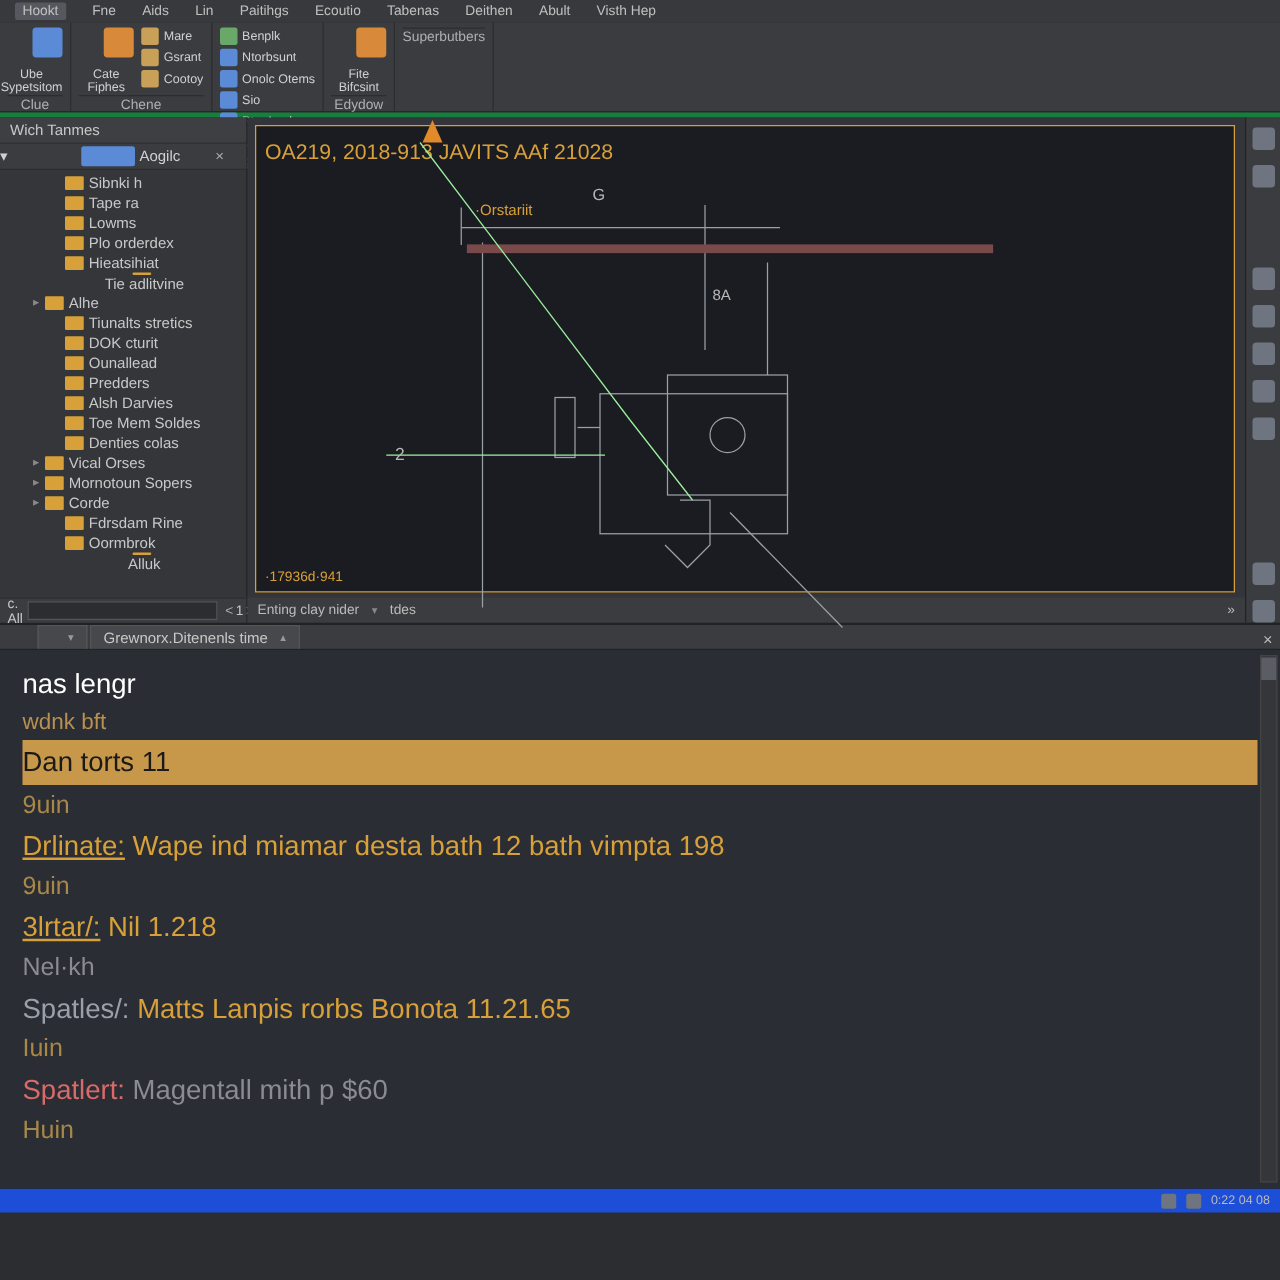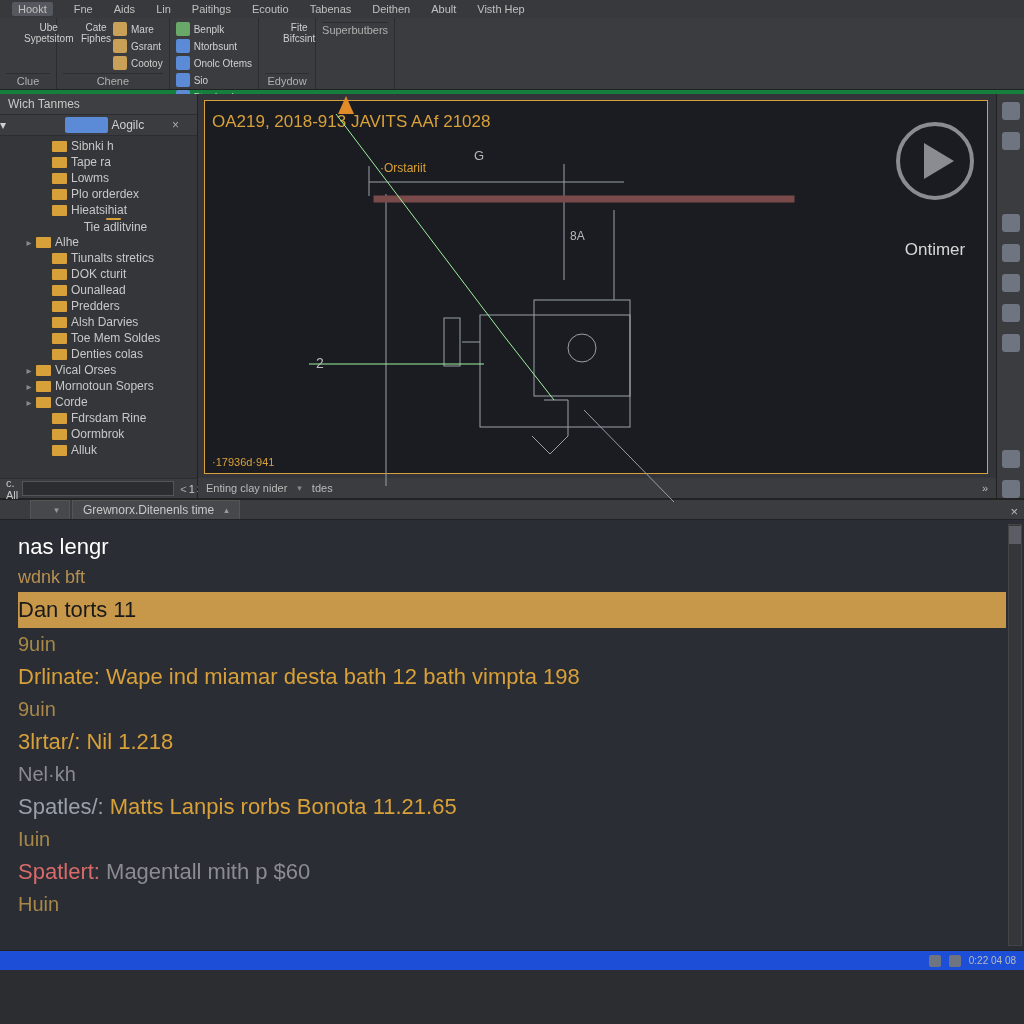--- a/index.html
+++ b/index.html
@@ -6,21 +6,21 @@
 body { width: 1024px; height: 1024px; overflow: hidden; background: #2b2d30; color: #c8c8c8; font-size: 12px; }
 
 
 .menubar { height: 18px; display: flex; align-items: center; background: #38393c; padding-left: 12px; gap: 3px; }
 .menubar span { margin-right: 18px; font-size: 11px; color: #c0c0c0; cursor: pointer; }
 
 
 .ribbon { height: 72px; background: #3a3c3f; display: flex; border-bottom: 1px solid #222; }
 .ribbon-group { border-right: 1px solid #2b2d30; padding: 4px 6px 2px 6px; display: flex; flex-direction: column; justify-content: space-between; }
 .ribbon-body { display: flex; gap: 6px; align-items: flex-start; }
-.ribbon-btn-lg { width: 44px; display: flex; flex-direction: row; align-items: flex-start; gap: 18px; cursor: pointer; }
+.ribbon-btn-lg { width: 44px; display: flex; flex-direction: column; align-items: flex-end; gap: 8px; cursor: pointer; }
 .ribbon-btn-lg .ic { width: 24px; height: 24px; border-radius: 3px; background: #6b7b8d; }
 .ribbon-btn-lg span { font-size: 10px; text-align: center; line-height: 11px; color: #d0d0d0; }
 .ribbon-col { display: flex; flex-direction: column; gap: 3px; }
 .ribbon-btn-sm { display: flex; align-items: center; gap: 4px; font-size: 10px; color: #d0d0d0; cursor: pointer; }
 .ribbon-btn-sm .ic { width: 14px; height: 14px; background: #6b7b8d; border-radius: 2px; }
 .ribbon-title { font-size: 11px; text-align: center; color: #b0b0b0; border-top: 1px solid #2b2d30; padding-top: 1px; }
 
 
 .mid { height: 408px; display: flex; border-top: 4px solid #15803d; }
 
@@ -65,21 +65,21 @@
 .cmd-close { margin-left: auto; margin-right: 6px; color: #bbb; font-size: 13px; cursor: pointer; }
 .cmd-body { height: 430px; background: #2a2d33; padding: 10px 18px; font-family: "Consolas","Courier New",monospace; font-size: 22px; line-height: 1.55; overflow: hidden; position: relative; }
 .cmd-body .scroll-gutter { position: absolute; right: 2px; top: 4px; bottom: 4px; width: 14px; background: #34363a; border: 1px solid #444; }
 .cmd-body .scroll-thumb { position: absolute; right: 3px; top: 6px; width: 12px; height: 18px; background: #5a5d63; }
 .ln-goldhead { color: #ffffff; font-size: 22px; }
 .ln-sub { color: #b89050; font-size: 18px; }
 .ln-marked { background: #c8984a; color: #1a1a1a; display: inline-block; width: 100%; font-size: 22px; padding: 1px 0; }
 .ln-small { color: #a88848; font-size: 20px; }
 .ln-gold { color: #d8a038; }
 .ln-grey { color: #8a8c92; }
-.kw { color: #d8a038; }
+.kw { color: #d8a038; text-decoration: underline; }
 .kw-grey { color: #9aa0a8; }
 .kw-red { color: #d86a6a; }
 
 
 .status { height: 20px; background: #1d4ed8; border-top: 1px solid #222; display: flex; align-items: center; font-size: 10px; color: #bbb; padding: 0 8px; }
 .status .mid { margin-left: 220px; }
 .status .right { margin-left: auto; display: flex; gap: 8px; align-items: center; }
 .status .ic { width: 12px; height: 12px; background: #6e7480; border-radius: 2px; }
 
 .ic-blue   { background: #5b8bd6 !important; }
@@ -281,47 +281,41 @@
         <div class="tnode" style="padding-left: 38px;">
           <span class="arr"></span>
           <span class="fld"></span>
           <span>Fdrsdam Rine</span>
         </div>
         <div class="tnode" style="padding-left: 38px;">
           <span class="arr"></span>
           <span class="fld"></span>
           <span>Oormbrok</span>
         </div>
-        <div class="tnode" style="padding-left: 38px;">
+        <div class="tnode" style="padding-left: 38px; flex-direction: column;">
           <span class="arr"></span>
           <span class="fld"></span>
           <span>Alluk</span>
         </div>
       </div>
     <div class="tree-foot">
       <span>c. All</span>
       <input style="">
       <span class="pg">&lt;</span>
       <span>1</span>
       <span class="pg">&gt;</span>
     </div>
   </div>
 
   <div class="canvas-col">
     <div class="canvas-area">
       <div class="canvas-border"></div>
       <div class="arrow-up"></div>
       <div class="canvas-text">OA219, 2018-913 JAVITS AAf 21028</div>
       <div class="canvas-coord">·17936d·941</div>
-      <div class="play-widget">
-        <div class="play-circle">
-            <div class="play-tri"></div>
-          </div>
-        <div class="play-label">Ontimer</div>
-      </div>
       <div class="drawing">
         <svg width="760" height="410">
           <g stroke="#9aa0a8" stroke-width="1" fill="none">
             <line x1="165" y1="82" x2="420" y2="82"></line>
             <line x1="165" y1="66" x2="165" y2="96"></line>
             <line x1="360" y1="64" x2="360" y2="180"></line>
             <line x1="182" y1="94" x2="182" y2="386"></line>
             <rect x="170" y="96" width="420" height="6" fill="#7a4a4a" stroke="#7a4a4a"></rect>
             <rect x="276" y="215" width="150" height="112"></rect>
             <rect x="330" y="200" width="96" height="96"></rect>

